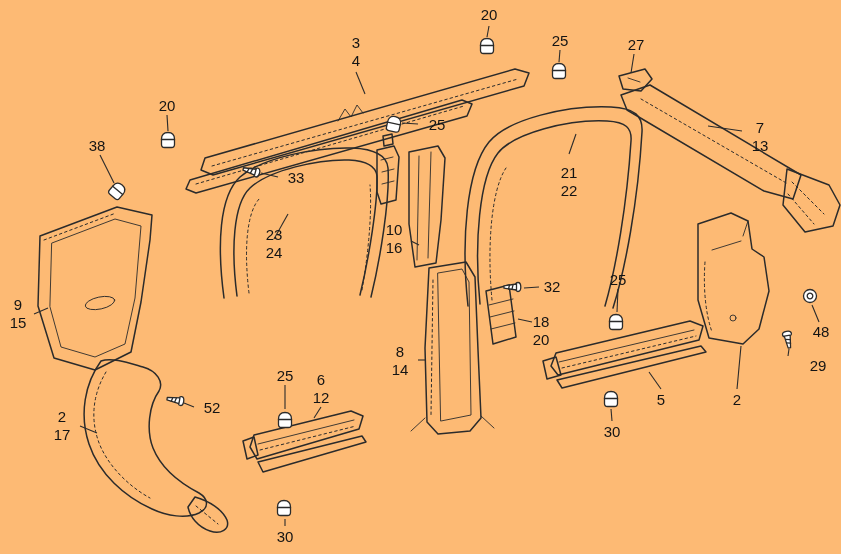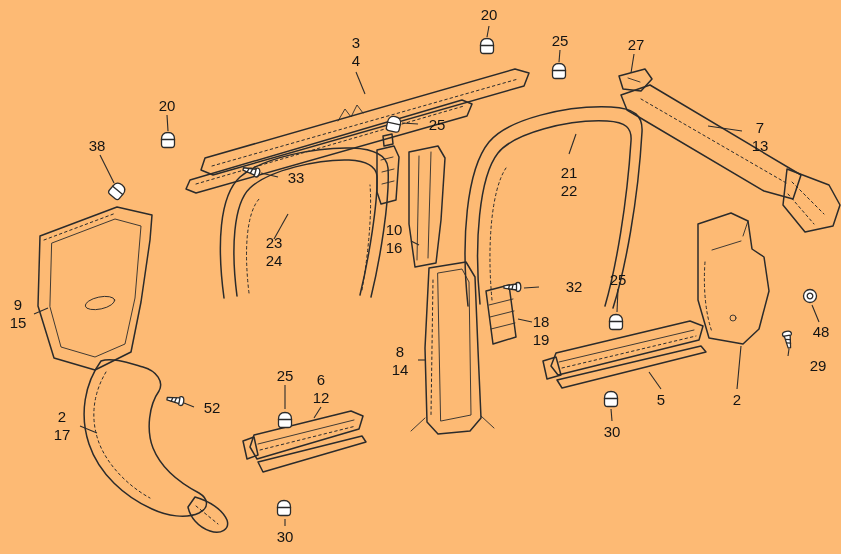--- a/index.html
+++ b/index.html
@@ -192,30 +192,30 @@
     <div class="lbl" style="left:542px;top:32px">25</div>
     <div class="lbl" style="left:618px;top:36px">27</div>
     <div class="lbl" style="left:149px;top:97px">20</div>
     <div class="lbl" style="left:419px;top:116px">25</div>
     <div class="lbl" style="left:742px;top:119px">7
 13</div>
     <div class="lbl" style="left:79px;top:137px">38</div>
     <div class="lbl" style="left:278px;top:169px">33</div>
     <div class="lbl" style="left:551px;top:164px">21
 22</div>
-    <div class="lbl" style="left:256px;top:234px">23
+    <div class="lbl" style="left:256px;top:226px">23
 24</div>
     <div class="lbl" style="left:376px;top:221px">10
 16</div>
     <div class="lbl" style="left:0px;top:296px">9
 15</div>
-    <div class="lbl" style="left:556px;top:278px">32</div>
+    <div class="lbl" style="left:534px;top:278px">32</div>
     <div class="lbl" style="left:600px;top:271px">25</div>
     <div class="lbl" style="left:523px;top:313px">18
-19</div>
+20</div>
     <div class="lbl" style="left:382px;top:343px">8
 14</div>
     <div class="lbl" style="left:803px;top:323px">48</div>
     <div class="lbl" style="left:800px;top:357px">29</div>
     <div class="lbl" style="left:719px;top:391px">2</div>
     <div class="lbl" style="left:643px;top:391px">5</div>
     <div class="lbl" style="left:44px;top:408px">2
 17</div>
     <div class="lbl" style="left:194px;top:399px">52</div>
     <div class="lbl" style="left:267px;top:367px">25</div>

